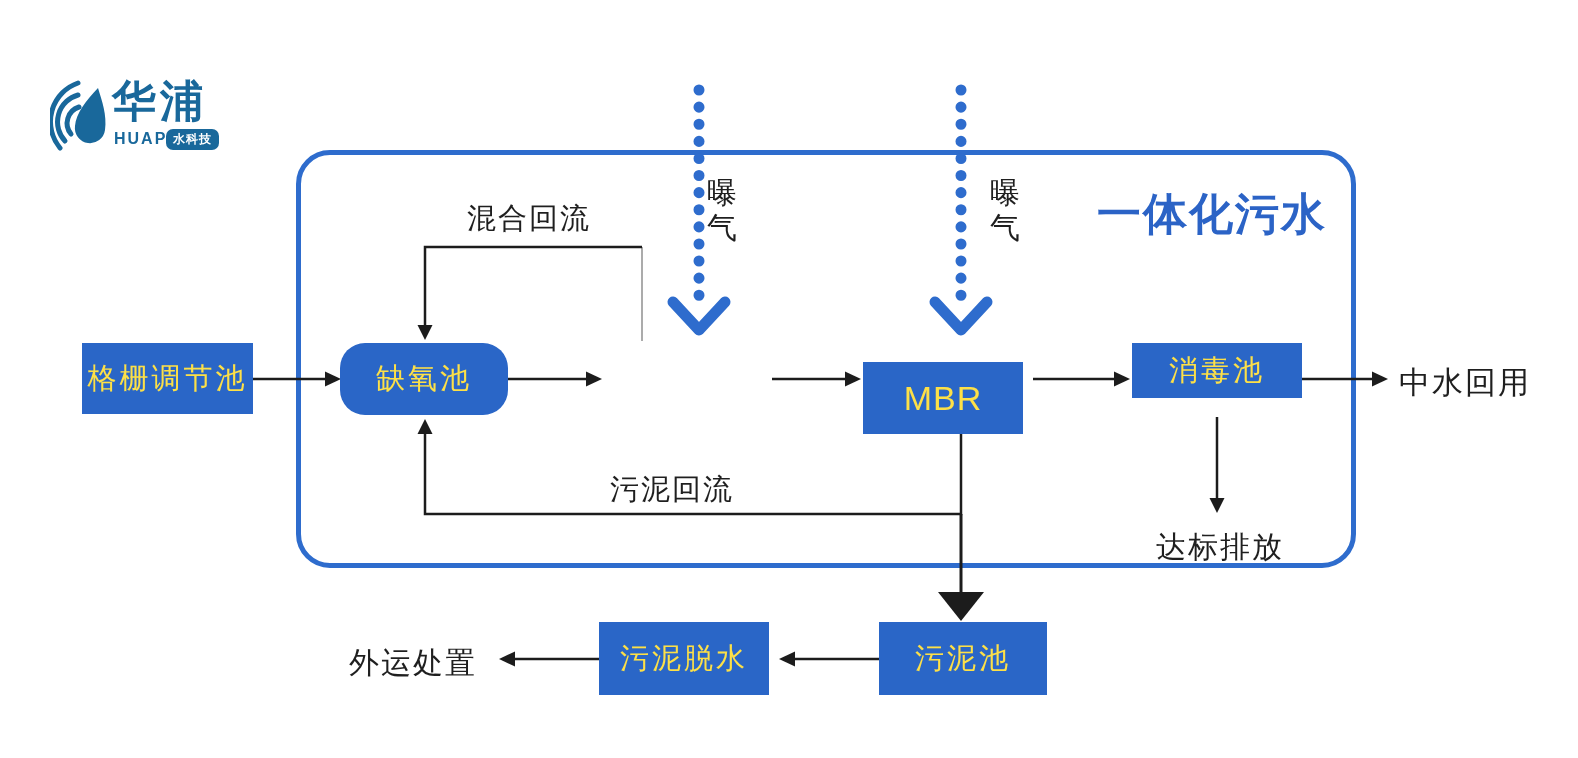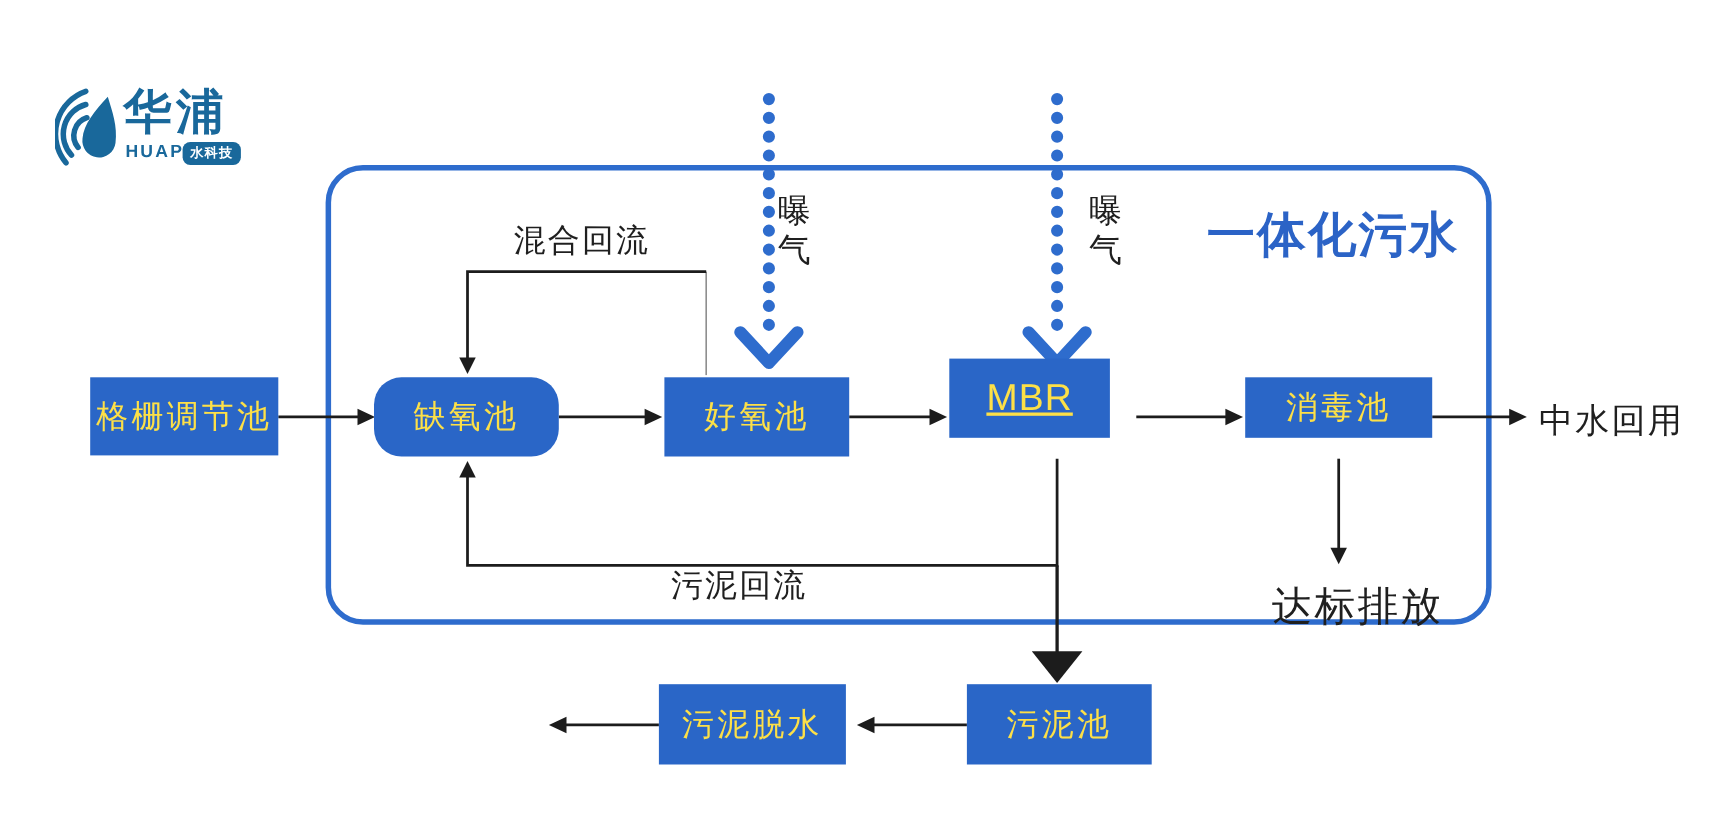--- a/index.html
+++ b/index.html
@@ -116,26 +116,26 @@
     <polygon class="kf" points="499,659 515,651.5 515,666.5"></polygon>
 
     <line class="dot" x1="699" y1="90" x2="699" y2="296"></line>
     <path class="chev" d="M673,302 L699,330 L725,302"></path>
     <line class="dot" x1="961" y1="90" x2="961" y2="296"></line>
     <path class="chev" d="M935,302 L961,330 L987,302"></path>
   </svg>
 
   <div class="pool" style="left:82px;top:343px;width:171px;height:71px;">格栅调节池</div>
   <div class="pool" style="left:340px;top:343px;width:168px;height:72px;border-radius:25px;">缺氧池</div>
-  <div class="pool" style="left:604px;top:343px;width:168px;height:72px;">好氧池</div>
-  <div class="pool latin" style="left:863px;top:326px;width:146px;height:72px;text-decoration:underline;">MBR</div>
+  <div class="pool latin" style="left:863px;top:362px;width:160px;height:72px;">MBR</div>
   <div class="pool" style="left:1132px;top:343px;width:170px;height:55px;">消毒池</div>
   <div class="pool" style="left:879px;top:622px;width:168px;height:73px;">污泥池</div>
   <div class="pool" style="left:599px;top:622px;width:170px;height:73px;">污泥脱水</div>
 
   <div class="lbl" style="left:467px;top:199px;font-size:29px;">混合回流</div>
   <div class="lbl v" style="left:706px;top:176px;font-size:30px;">曝气</div>
   <div class="lbl v" style="left:989px;top:176px;font-size:30px;">曝气</div>
-  <div class="lbl" style="left:610px;top:470px;font-size:29px;margin-top:43px;">污泥回流</div>
+  <div class="lbl" style="left:610px;top:470px;font-size:29px;">污泥回流</div>
   <div class="lbl" style="left:1399px;top:362px;font-size:31px;">中水回用</div>
-  <div class="lbl" style="left:1156px;top:527px;font-size:37px;">达标排放</div>
+  <div class="lbl" style="left:1156px;top:527px;font-size:30px;">达标排放</div>
+  <div class="lbl" style="left:349px;top:643px;font-size:30px;">外运处置</div>
 
 </div>
 
 </body></html>

